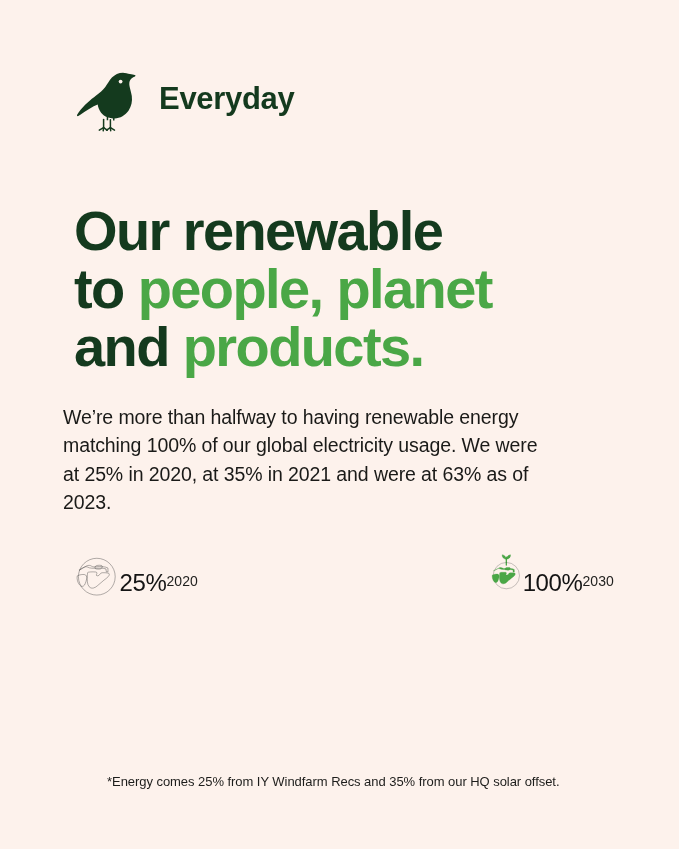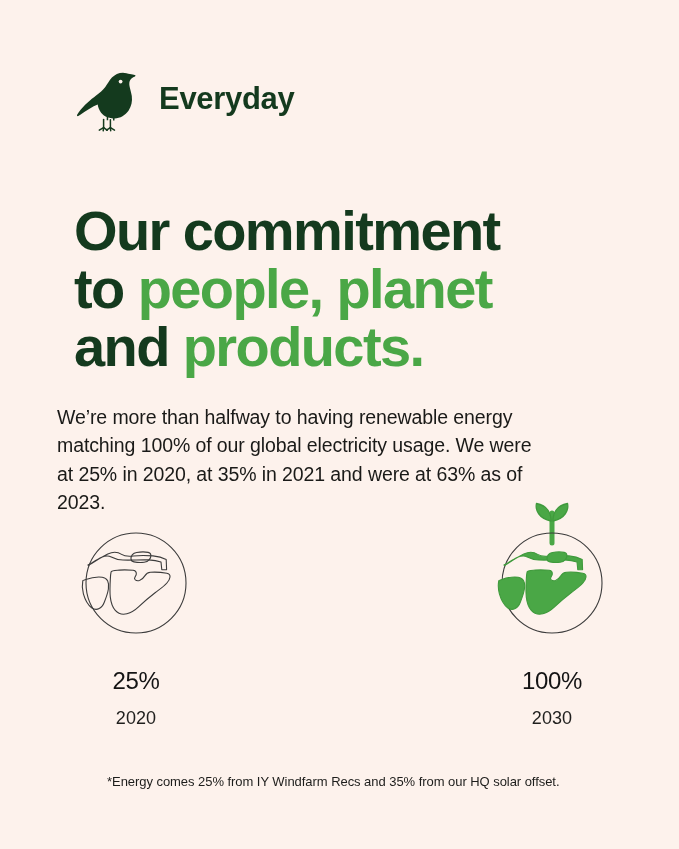--- a/index.html
+++ b/index.html
@@ -59,59 +59,59 @@
     letter-spacing: -1.6px;
     color: #143a1e;
   }
   .headline .accent {
     color: #4aa746;
   }
 
   
   .body-copy {
     position: absolute;
-    left: 57px;
+    left: 63px;
     top: 383px;
     width: 480px;
     font-size: 19.5px;
     line-height: 1.47;
     color: #1a1a18;
     letter-spacing: -0.1px;
   }
 
   
   .globes {
     position: absolute;
     left: 74px;
     top: 497px;
     width: 540px;
     display: flex;
     justify-content: space-between;
   }
   .globe-cell {
     width: 124px;
     display: flex;
-    flex-direction: column;
+    flex-direction: row;
     align-items: center;
   }
   .globe-art {
     width: 124px;
     height: 152px;
     display: block;
   }
   .globe-pct {
     margin-top: 20px;
     font-size: 24px;
     line-height: 1;
     color: #141414;
     letter-spacing: -0.4px;
   }
   .globe-year {
     margin-top: 16px;
-    font-size: 18px;
+    font-size: 14px;
     line-height: 1;
     color: #1f1f1d;
     letter-spacing: 0.1px;
   }
 
   
   .footnote {
     position: absolute;
     left: 75px;
     top: 760px;
@@ -148,21 +148,21 @@
         <path d="M34.4 61.6l4.1 2.5"></path>
         <path d="M34.4 61.6l0.3 3.2"></path>
       </g>
     </svg>
     <div class="logo-word">
       <span>Everyday</span>
     </div>
   </div>
 
   <h1 class="headline">
-    <span>Our commitment</span><br>
+    <span>Our renewable</span><br>
     <span>to </span><span class="accent">people, planet</span><br>
     <span>and </span><span class="accent">products.</span>
   </h1>
 
   <p class="body-copy">We’re more than halfway to having renewable energy matching 100% of our global electricity usage. We were at 25% in 2020, at 35% in 2021 and were at 63% as of 2023.</p>
 
   <div class="globes">
 
     <div class="globe-cell">
       <svg class="globe-art" viewBox="0 0 124 152" aria-hidden="true">

